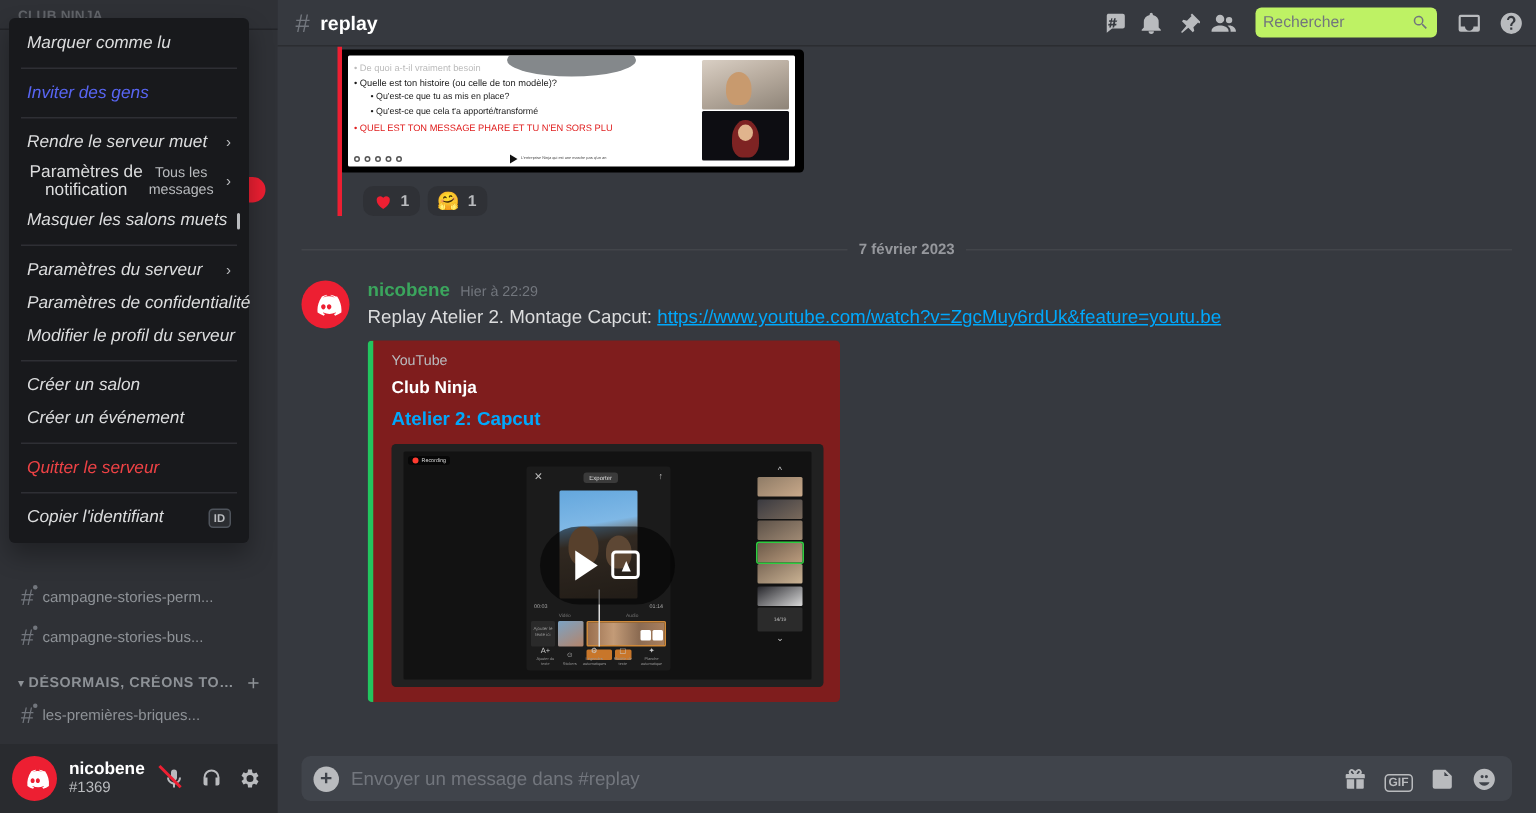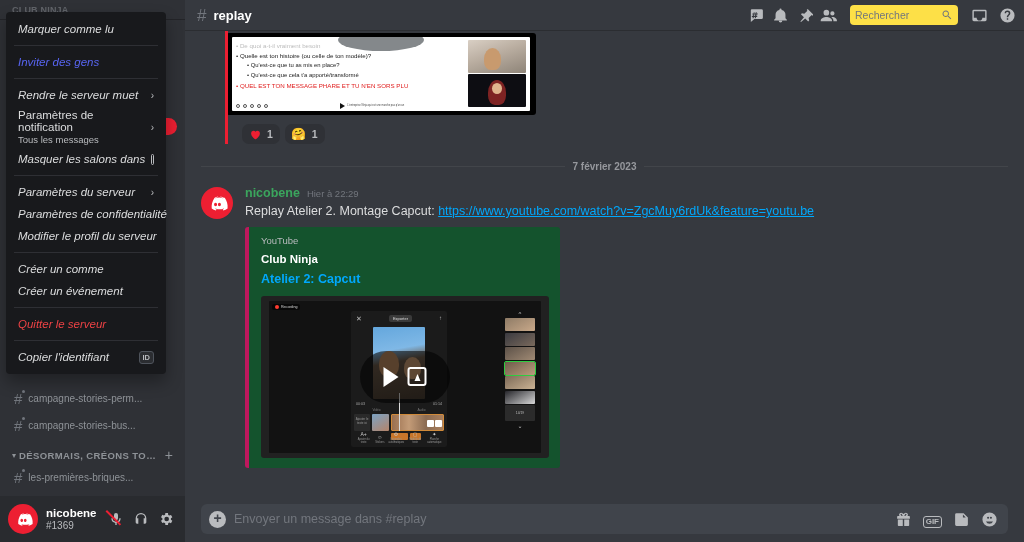--- a/index.html
+++ b/index.html
@@ -113,21 +113,21 @@
   .ctx-item {
     display: flex; align-items: center;
     min-height: 22px;
     margin: 0 6px; padding: 3px 6px;
     border-radius: 3px;
     color: #dcddde; font-size: 11.5px;
     position: relative;
   }
   .ctx-item .lbl { flex: 1; white-space: nowrap; font-style: italic; }
   .ctx-item .sub { font-size: 9.5px; color: #b9bbbe; margin-top: 1px; }
-  .ctx-item .col { display: flex; flex-direction: column; flex: 1; }
+  .ctx-item .col { display: flex; flex: 1; text-align: center; }
   .ctx-item.brand { color: #5865f2; }
   .ctx-item.danger { color: #ed4245; }
   .ctx-arrow { font-size: 10px; color: #b9bbbe; margin-left: 6px; }
   .ctx-check {
     width: 11px; height: 11px; border: 1.5px solid #b9bbbe;
     border-radius: 2px; margin-left: 6px;
   }
   .ctx-idbadge {
     font-size: 7.5px; font-weight: bold; color: #b9bbbe;
     border: 1px solid #4f545c; border-radius: 3px;
@@ -143,21 +143,21 @@
     display: flex; align-items: center;
     padding: 0 8px 0 12px; gap: 7px;
     flex: 0 0 31px;
   }
   .topbar .hash-big { font-size: 17px; color: #72767d; line-height: 1; }
   .chan-title { font-size: 13px; font-weight: bold; color: #fff; flex: 0 0 auto; }
   .topbar-spacer { flex: 1; }
   .tb-icon { color: #b9bbbe; display: flex; align-items: center; }
   .tb-icon svg { width: 17px; height: 17px; fill: #b9bbbe; display: block; }
   .search-box {
-    width: 108px; height: 20px; background: #fde047;
+    width: 121px; height: 20px; background: #bef264;
     border-radius: 4px; display: flex; align-items: center;
     padding: 4px 5px; gap: 4px; margin: 0 6px;
   }
   .search-ph { flex: 1; font-size: 10.5px; color: #72767d; }
   .search-box svg { width: 12px; height: 12px; fill: #72767d; }
 
   .msgscroll { flex: 1; overflow: hidden; position: relative; }
 
   .msg-hl { position: relative; padding: 2px 16px 0 16px; }
   .hl-bar {
@@ -231,22 +231,22 @@
   .avatar-msg svg { width: 21px; height: 21px; fill: #fff; }
   .msg-body { flex: 1; min-width: 0; }
   .msg-head { display: flex; align-items: baseline; gap: 7px; line-height: 1.2; }
   .msg-author { font-size: 12.5px; font-weight: bold; color: #3ba55d; }
   .msg-time { font-size: 9.5px; color: #72767d; }
   .msg-text { font-size: 12.5px; color: #dcddde; line-height: 1.4; margin-top: 2px; }
   .msg-link { color: #00a8fc; word-break: break-all; }
 
   .embed {
     margin-top: 6px; width: 315px;
-    background: #14532d;
-    border-left: 4px solid #be185d;
+    background: #7f1d1d;
+    border-left: 4px solid #22c55e;
     border-radius: 3px;
     padding: 8px 12px 10px 12px;
   }
   .embed-provider { font-size: 9.5px; color: #b9bbbe; }
   .embed-author { font-size: 11.5px; font-weight: bold; color: #fff; margin-top: 7px; }
   .embed-title { font-size: 12.5px; font-weight: bold; color: #00a8fc; margin-top: 7px; }
 
   .embed-thumb {
     margin-top: 10px; width: 288px; height: 162px;
     background: #212121; border-radius: 3px;
@@ -424,41 +424,41 @@
 
     <div class="ctx-item">
       <span class="col">
         <span>Paramètres de notification</span>
         <span class="sub">Tous les messages</span>
       </span>
       <span class="ctx-arrow">›</span>
     </div>
 
     <div class="ctx-item">
-      <span class="lbl">Masquer les salons dans</span>
+      <span class="lbl">Masquer les salons muets</span>
       <span class="ctx-check"></span>
     </div>
     <div class="ctx-sep"></div>
 
     <div class="ctx-item">
       <span class="lbl">Paramètres du serveur</span>
       <span class="ctx-arrow">›</span>
     </div>
 
     <div class="ctx-item">
       <span class="lbl">Paramètres de confidentialité</span>
     </div>
 
     <div class="ctx-item">
       <span class="lbl">Modifier le profil du serveur</span>
     </div>
     <div class="ctx-sep"></div>
 
     <div class="ctx-item">
-      <span class="lbl">Créer un comme</span>
+      <span class="lbl">Créer un salon</span>
     </div>
 
 
     <div class="ctx-item">
       <span class="lbl">Créer un événement</span>
     </div>
     <div class="ctx-sep"></div>
 
     <div class="ctx-item danger">
       <span class="lbl">Quitter le serveur</span>

